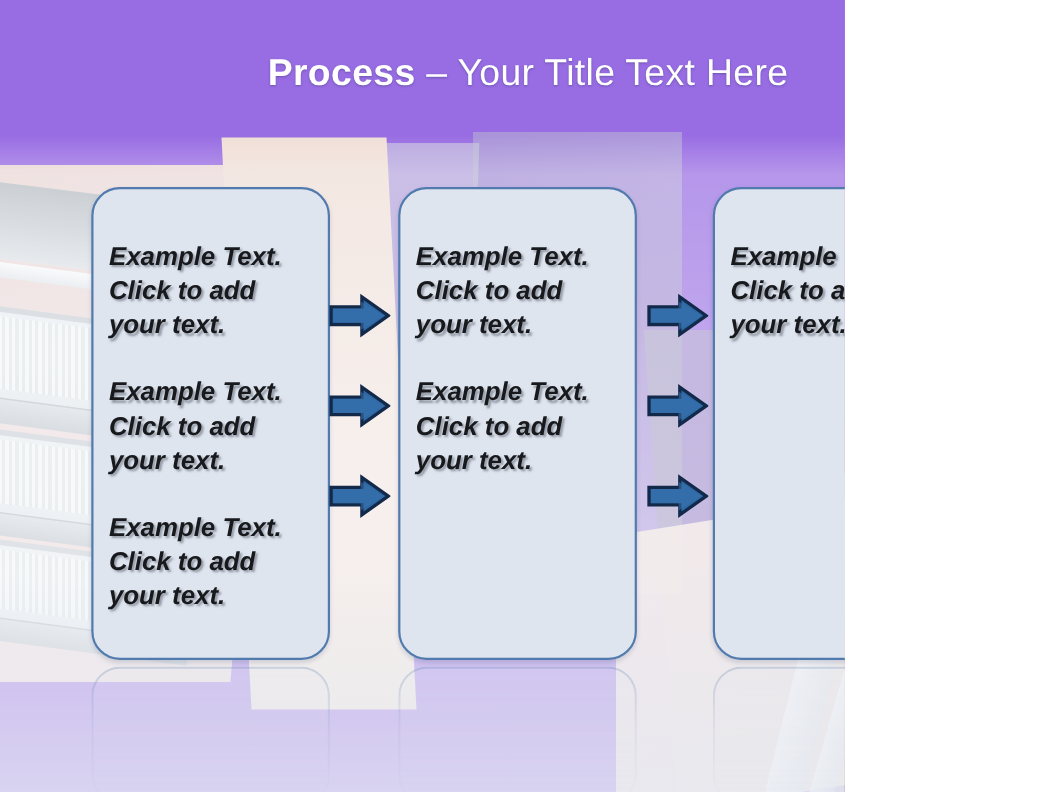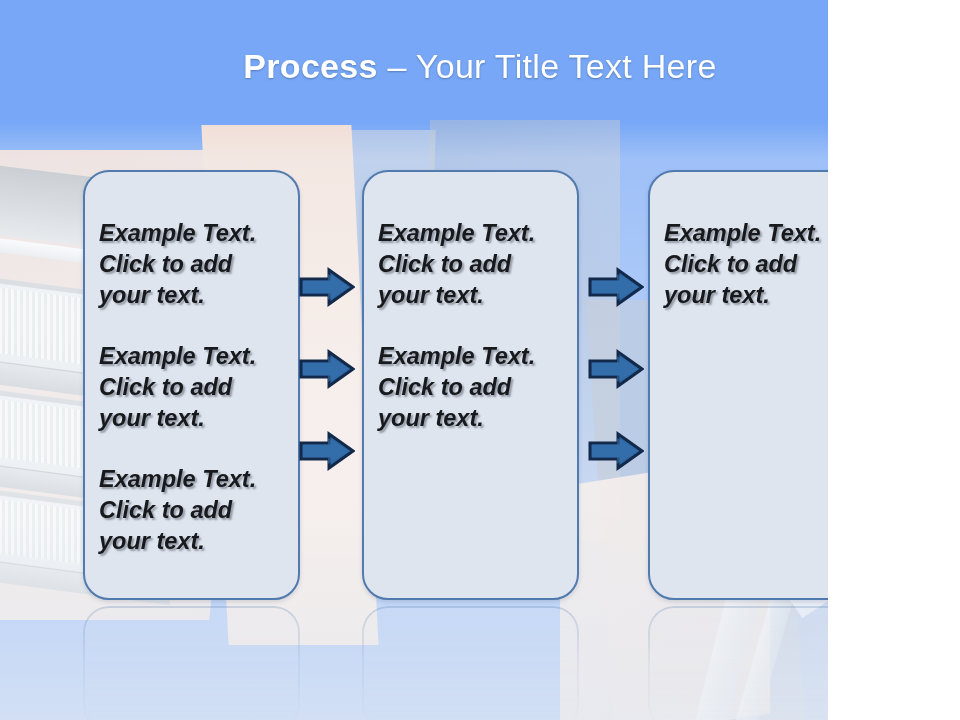--- a/index.html
+++ b/index.html
@@ -9,24 +9,24 @@
   }
   body {
     width: 960px;
     height: 720px;
     overflow: hidden;
     font-family: "Liberation Sans", sans-serif;
   }
 
   #slide {
     position: relative;
-    width: 828px;
+    width: 768px;
     height: 720px;
     overflow: hidden;
-    background: #3b82f6;
+    background: #6d28d9;
   }
 
   
   .bg-layer {
     position: absolute;
     inset: 0;
     overflow: hidden;
   }
 
   

